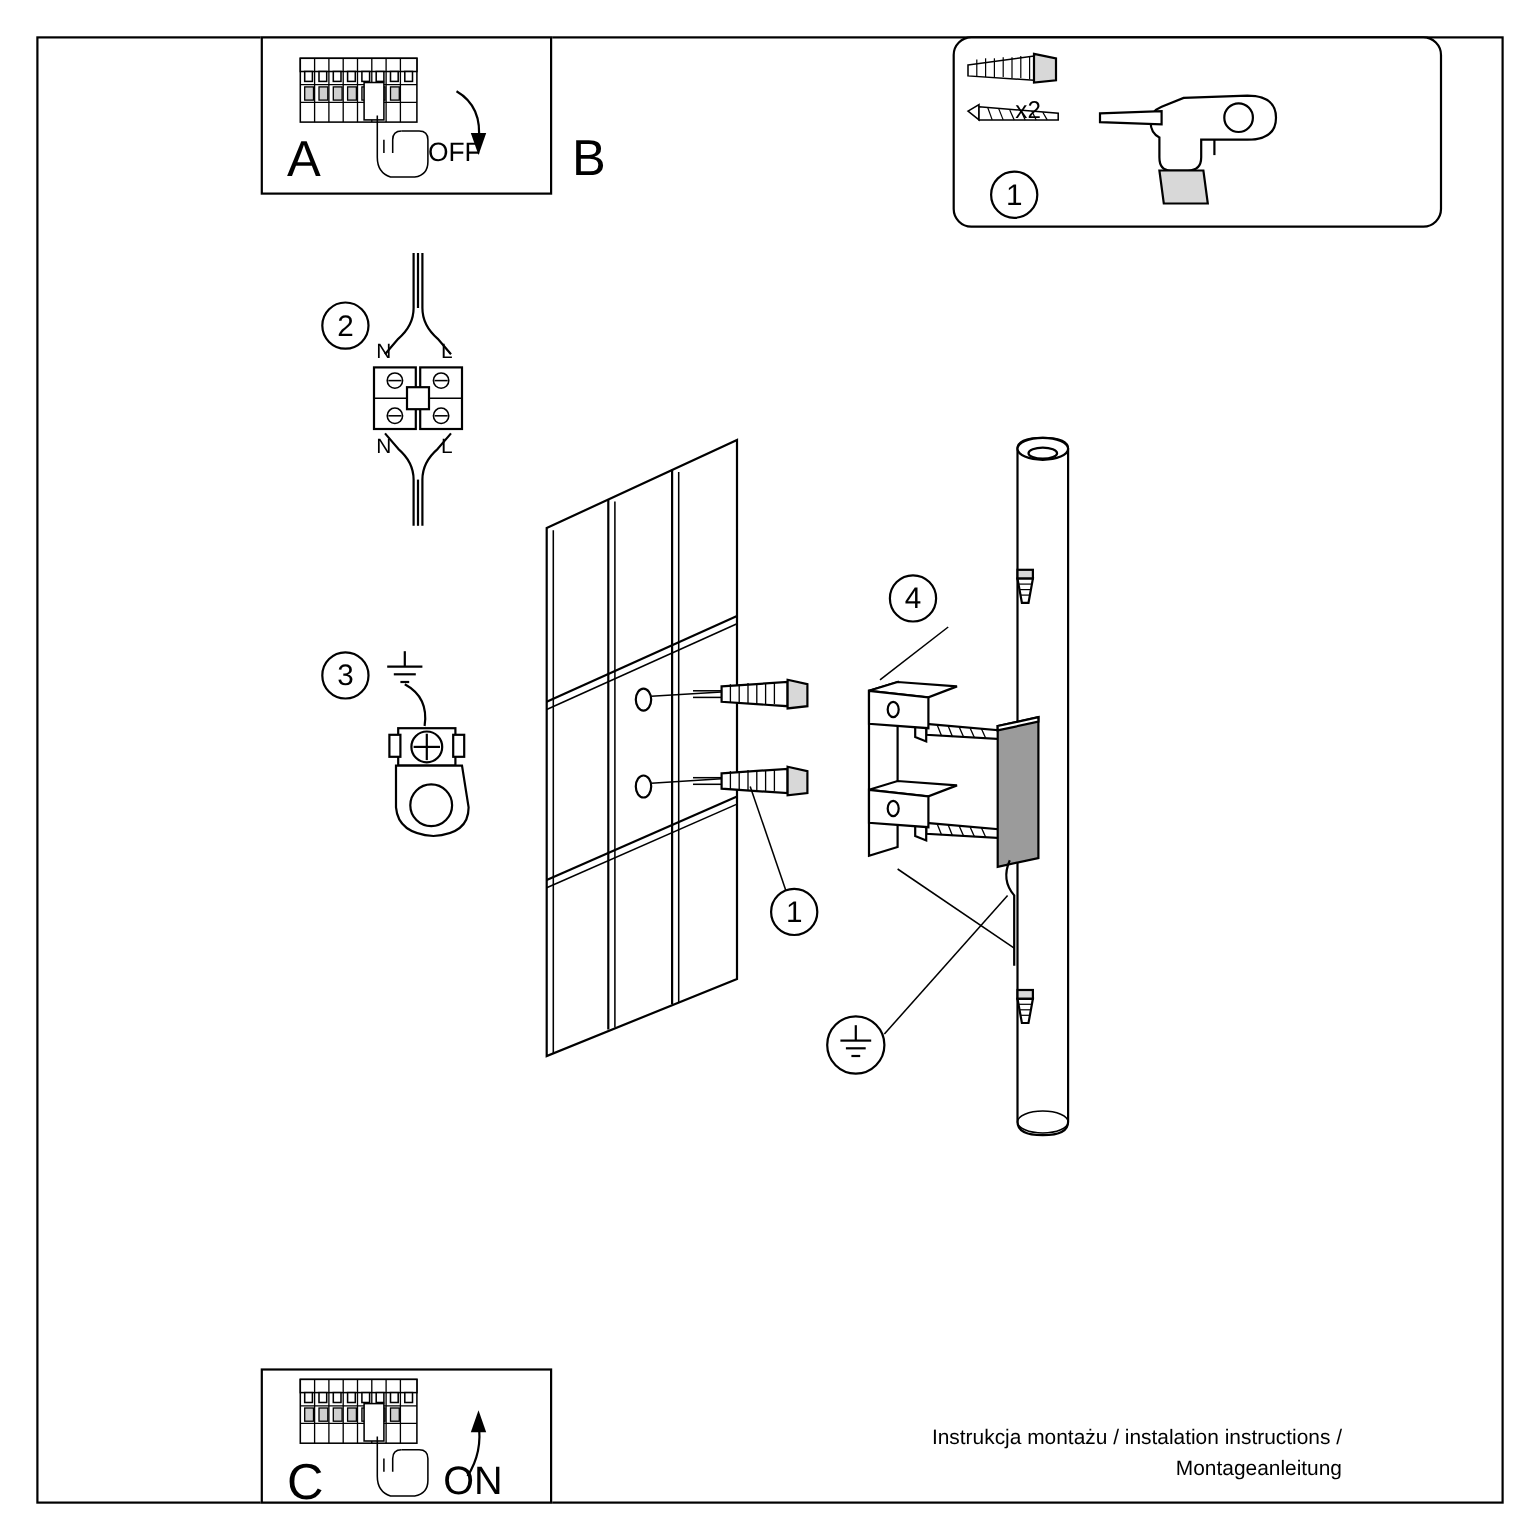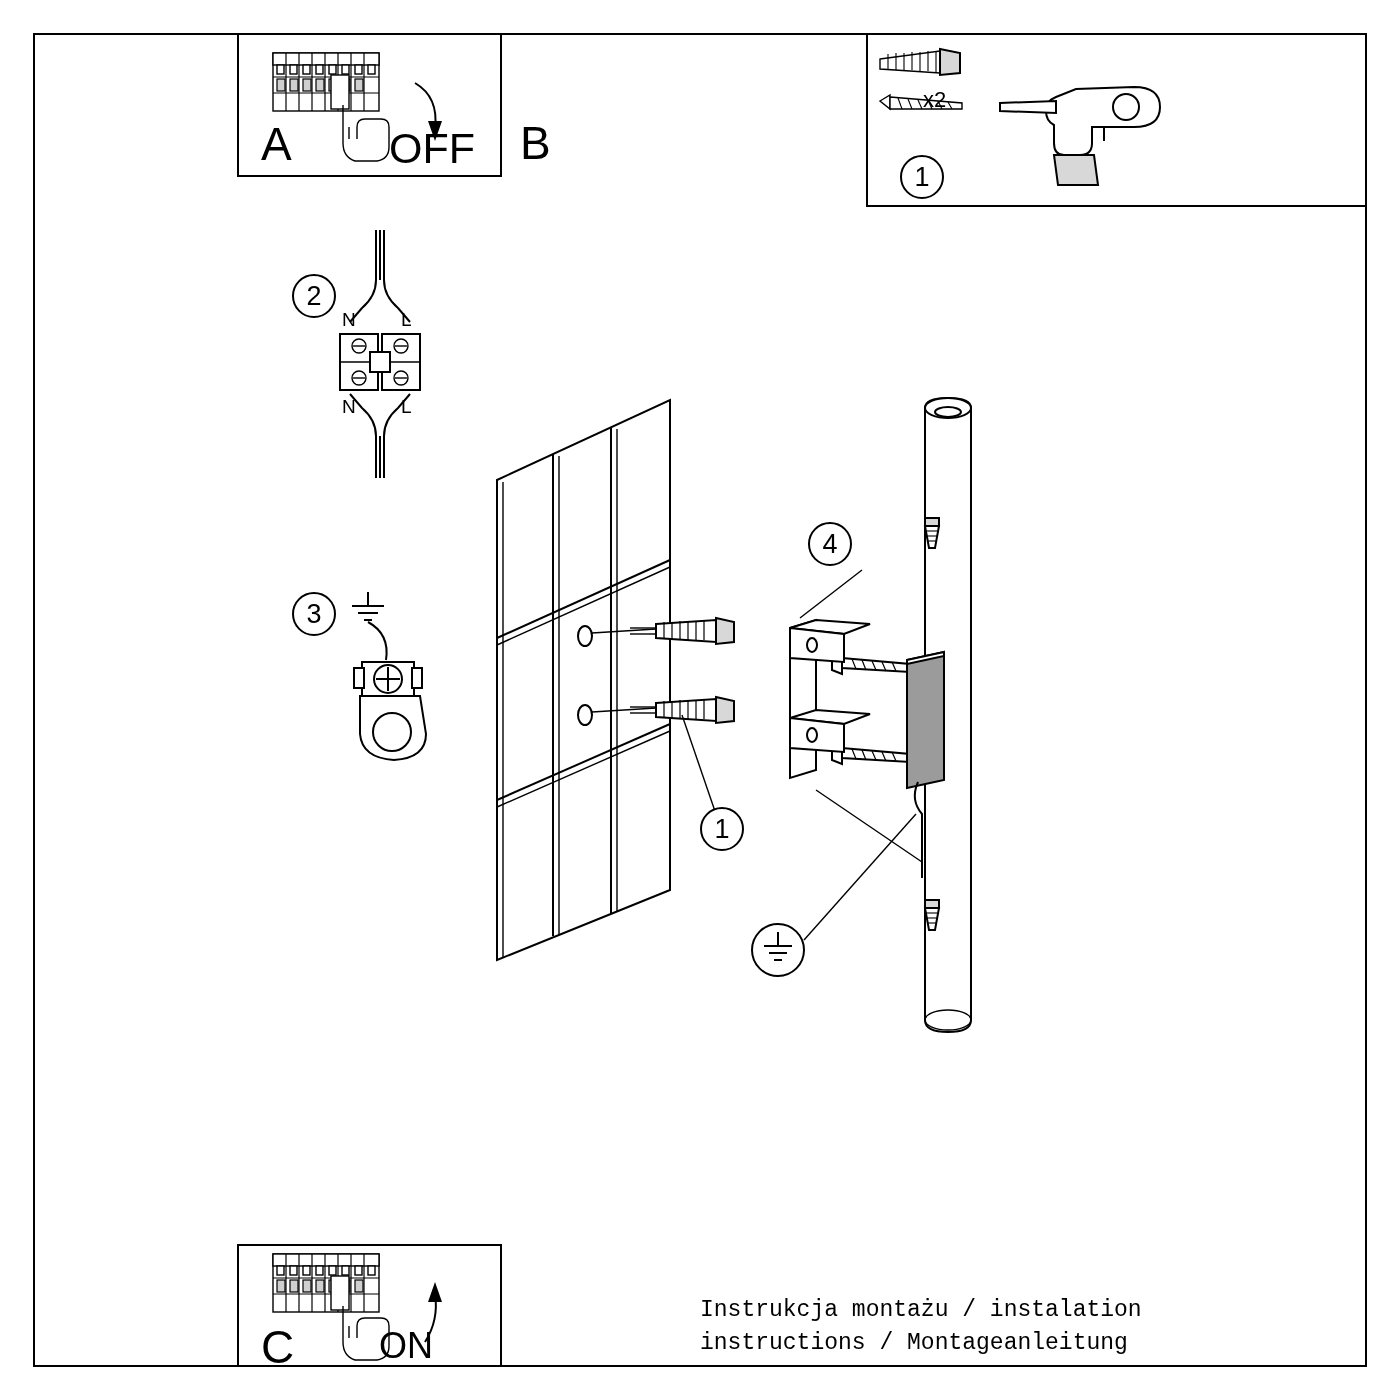--- a/index.html
+++ b/index.html
@@ -57,24 +57,23 @@
     border-radius: 50%;
     box-sizing: border-box;
     display: flex;
     align-items: center;
     justify-content: center;
     font-size: 27px;
     background: #fff;
   }
   .footer {
     position: absolute;
-    font-size: 23px;
+    font-size: 19px;
     line-height: 1.45;
-    text-align: left;
-    font-family: Liberation Mono, monospace;
+    text-align: right;
   }
   svg { display: block; overflow: visible; }
   .ln { stroke: #000; stroke-width: 2; fill: none; }
   .ln-thin { stroke: #000; stroke-width: 1.4; fill: none; }
   .fillwhite { fill: #fff; stroke: #000; stroke-width: 2; }
   .fillwhite-thin { fill: #fff; stroke: #000; stroke-width: 1.4; }
   .fillgrey { fill: #d8d8d8; stroke: #000; stroke-width: 2; }
   .filldark { fill: #9b9b9b; stroke: #000; stroke-width: 2; }
   .fillblack { fill: #000; }
   .abs { position: absolute; }
@@ -132,26 +131,26 @@
         <path d="M126 84 Q118 84 118 92 L118 104"></path>
         <path d="M110 104 L110 92"></path>
       </g>
 
       <g>
         <path class="ln" d="M176 48 Q200 62 196 94"></path>
         <polygon class="fillblack" points="189,86 203,86 196,106"></polygon>
       </g>
     </svg>
     <div class="big-letter" style="left:22px; top:86px;">A</div>
-    <div class="txt" style="left:150px; top:92px; font-size:43px;">OFF</div>
+    <div class="txt" style="left:150px; top:92px; font-size:24px;">OFF</div>
   </div>
 
   <div class="big-letter" style="left:520px; top:120px;">B</div>
 
-  <div class="box" style="left:866px; top:33px; width:501px; height:174px;">
+  <div class="box" style="left:866px; top:33px; width:445px; height:174px;border-radius:17px;">
     <svg width="497" height="170" viewBox="0 0 497 170">
 
       <g>
         <path class="fillwhite-thin" d="M12 24 L72 16 L80 20 L80 34 L72 38 L12 34 Z"></path>
         <g stroke="#000" stroke-width="1.1">
           <line x1="20" y1="19" x2="20" y2="35"></line>
           <line x1="28" y1="18" x2="28" y2="35"></line>
           <line x1="36" y1="18" x2="36" y2="35"></line>
           <line x1="44" y1="17" x2="44" y2="35"></line>
           <line x1="52" y1="17" x2="52" y2="36"></line>
@@ -444,20 +443,20 @@
         <path d="M104 60 L104 96 Q104 110 116 114 L138 114 Q150 112 150 100 L150 80 Q150 72 142 72 L126 72"></path>
         <path d="M126 72 Q118 72 118 80 L118 92"></path>
         <path d="M110 92 L110 80"></path>
       </g>
       <g>
         <path class="ln" d="M186 96 Q200 74 196 48"></path>
         <polygon class="fillblack" points="189,56 203,56 196,36"></polygon>
       </g>
     </svg>
     <div class="big-letter" style="left:22px; top:78px;">C</div>
-    <div class="txt" style="left:140px; top:82px; font-size:36px;">ON</div>
+    <div class="txt" style="left:164px; top:82px; font-size:36px;">ON</div>
   </div>
 
   <div class="footer" style="left:700px; top:1294px; width:520px;">
     <div>Instrukcja montażu / instalation instructions / Montageanleitung</div>
   </div>
 
 </div>
 
 </body></html>

